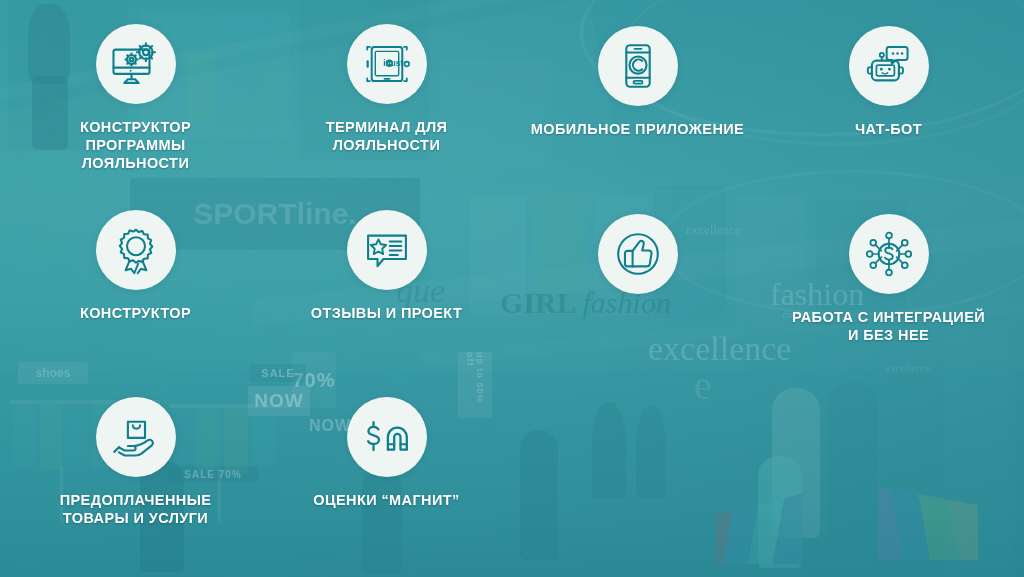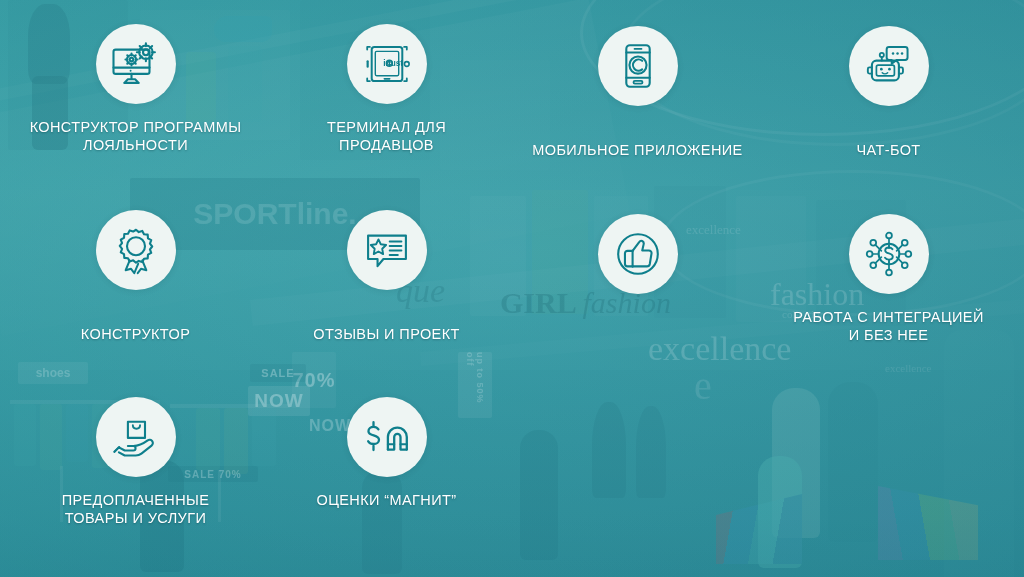--- a/index.html
+++ b/index.html
@@ -50,38 +50,38 @@
     grid-template-columns:repeat(4,1fr);
     grid-template-rows:repeat(3,1fr);
     padding:18px 10px 8px;
     box-sizing:border-box;
   }
   .tile{
     display:flex;flex-direction:column;align-items:center;
     justify-content:flex-start;
     padding-top:6px;
   }
-  .tile.r2{padding-top:8px;gap:21px;}
+  .tile.r2{padding-top:8px;}
   .tile.r3{padding-top:12px;}
 
   .badge{
     width:80px;height:80px;border-radius:50%;
     background:#eef5f3;
     display:flex;align-items:center;justify-content:center;
     box-shadow:0 1px 6px rgba(0,50,60,.12);
     flex:0 0 auto;
   }
   .badge svg{display:block;}
   .badge svg *{vector-effect:non-scaling-stroke;}
 
   .caption{
     margin-top:14px;
     color:#ffffff;
     font-size:14.5px;
-    font-weight:normal;
+    font-weight:bold;
     line-height:1.25;
     text-align:center;
     letter-spacing:.4px;
     text-shadow:0 1px 2px rgba(0,45,55,.35);
     max-width:215px;
     white-space:pre-line;
   }
 
   
   .shop{position:absolute;border-radius:2px;}
@@ -216,21 +216,21 @@
           <path d="M8 14v-3h3M52 14v-3h-3M8 46v3h3M52 46v3h-3" stroke-width="1.8"></path>
           <text x="30" y="32.5" text-anchor="middle" font-family="Liberation Sans, sans-serif" font-size="9.2" font-weight="bold" fill="#0e7f8c" stroke="none">in</text>
           <text x="41" y="32.5" text-anchor="middle" font-family="Liberation Sans, sans-serif" font-size="9.2" font-weight="bold" fill="#0e7f8c" stroke="none">ust</text>
           <circle cx="32.6" cy="29.2" r="3.3" stroke-width="1.5"></circle>
           <path d="M34.2 27.9a2 2 0 100 2.6" stroke-width="1.2"></path>
           <circle cx="52" cy="30" r="2.6" stroke-width="1.6"></circle>
           <path d="M8.5 27v6" stroke-width="2.2"></path>
         </svg>
       </div>
       <div class="caption">ТЕРМИНАЛ ДЛЯ
-ПРОДАВЦОВ</div>
+ЛОЯЛЬНОСТИ</div>
     </div>
 
 
 
     <div class="tile r2">
       <div class="badge">
         <svg width="54" height="54" viewBox="0 0 60 60" fill="none" stroke="#0e7f8c" stroke-width="2.1" stroke-linecap="round" stroke-linejoin="round">
           <rect x="17" y="7" width="26" height="46" rx="4"></rect>
           <path d="M17 15h26M17 43h26"></path>
           <rect x="25" y="46.5" width="10" height="3" rx="1.5" stroke-width="1.8"></rect>

